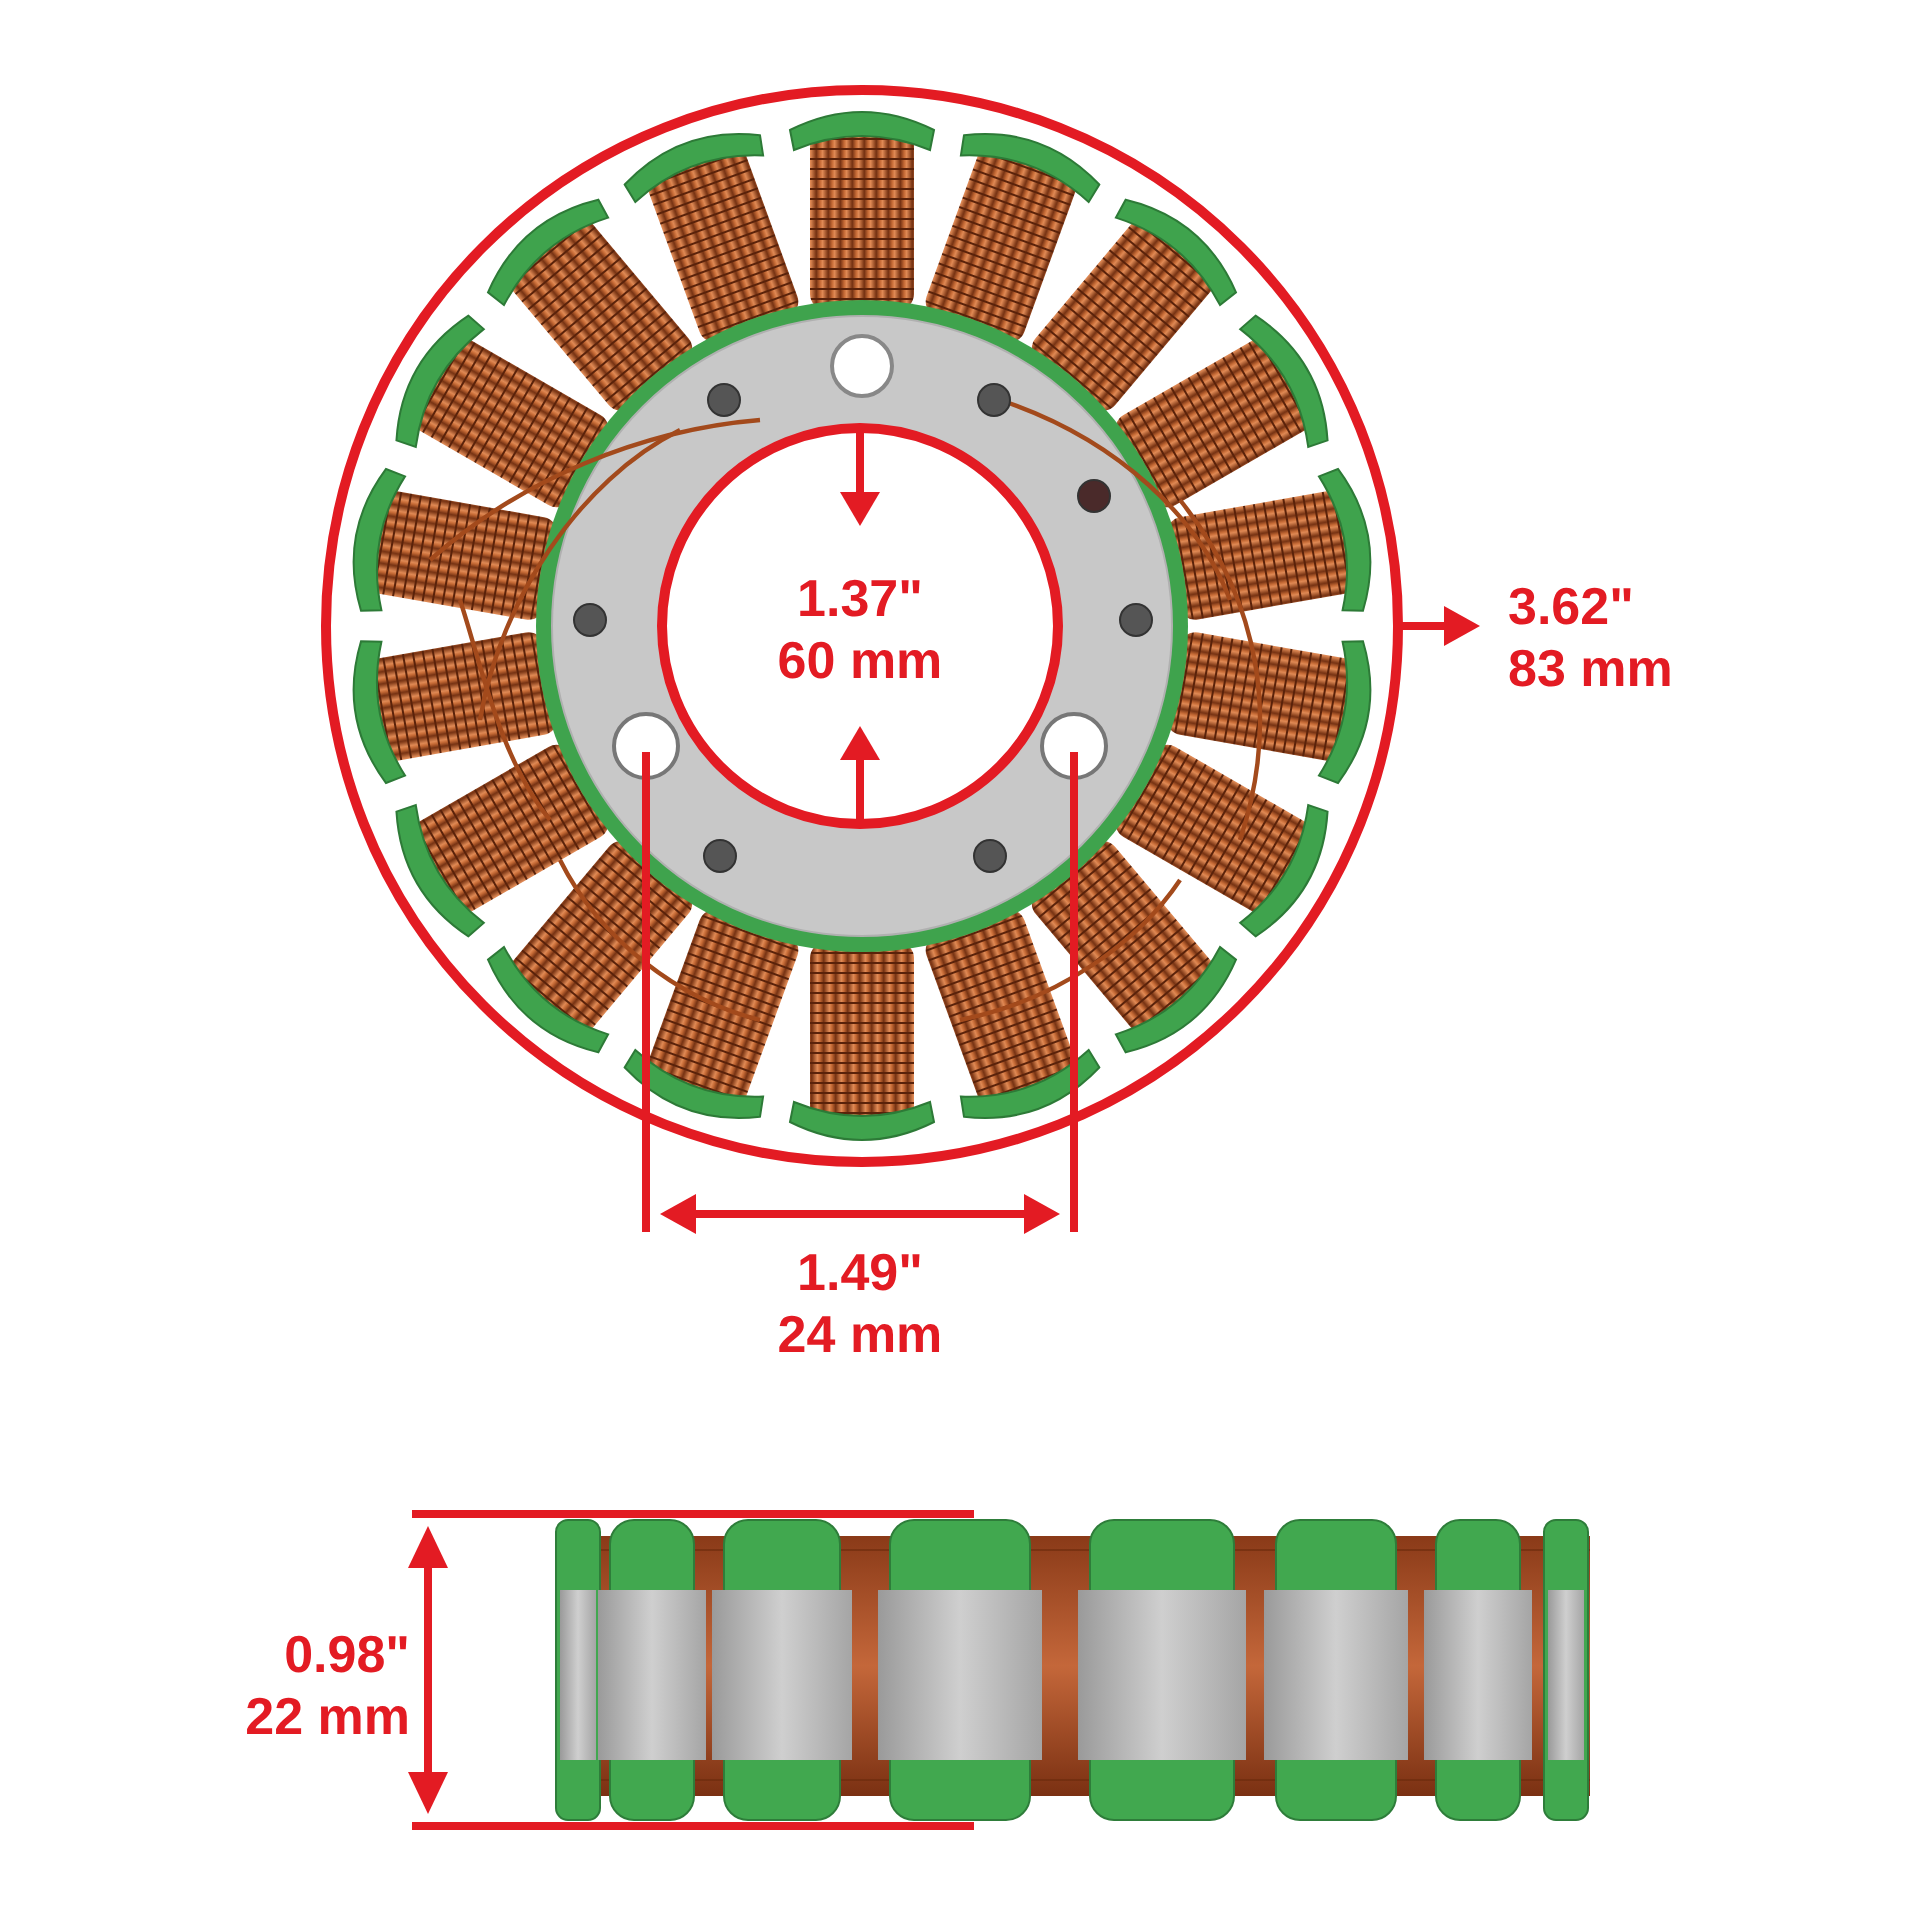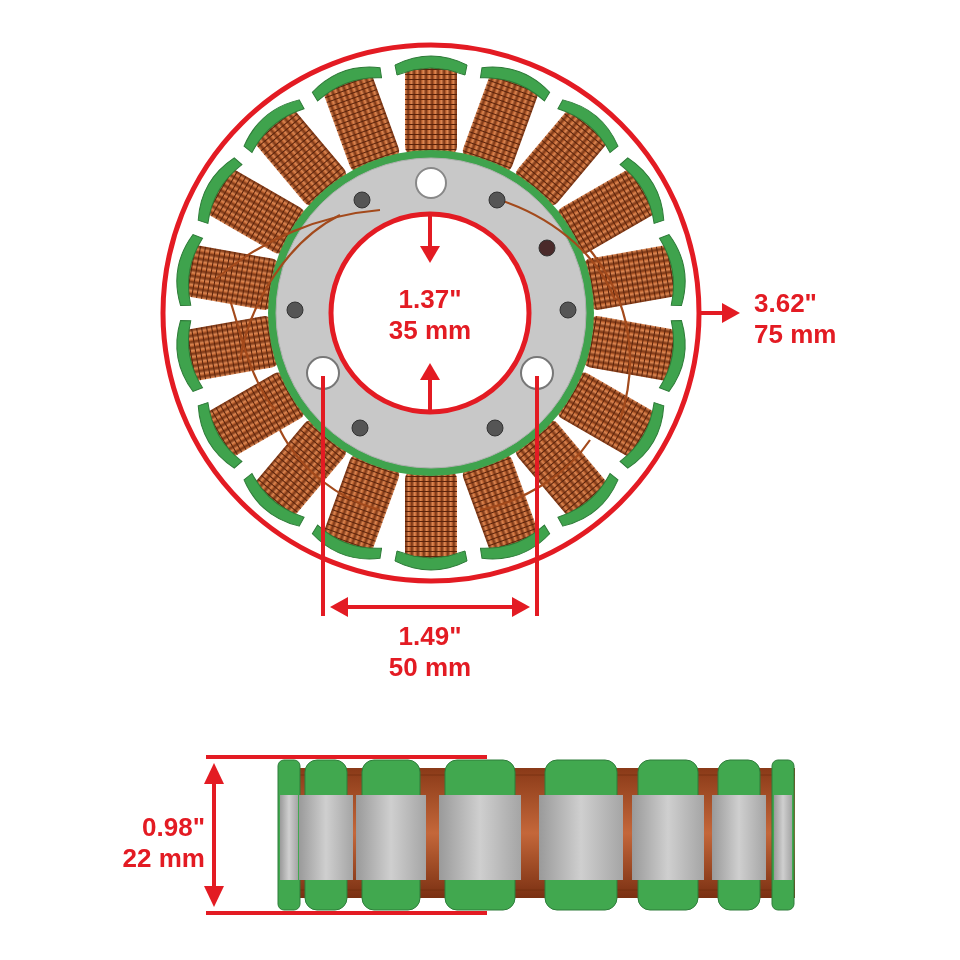--- a/index.html
+++ b/index.html
@@ -218,27 +218,27 @@
         <line x1="206" y1="913" x2="487" y2="913"></line>
         <line x1="214" y1="782" x2="214" y2="888"></line>
         <polygon points="204,784 224,784 214,763" stroke="none"></polygon>
         <polygon points="204,886 224,886 214,907" stroke="none"></polygon>
       </g>
     </g>
   </svg>
 
   <div class="label" id="lbl-inner">
     <span>1.37"</span>
-    <span>35 mm</span>
+    <span>60 mm</span>
   </div>
   <div class="label" id="lbl-outer">
     <span>3.62"</span>
-    <span>75 mm</span>
+    <span>83 mm</span>
   </div>
   <div class="label" id="lbl-bolt">
     <span>1.49"</span>
-    <span>50 mm</span>
+    <span>24 mm</span>
   </div>
   <div class="label" id="lbl-height">
     <span>0.98"</span>
     <span>22 mm</span>
   </div>
 </div>
 
 </body></html>

